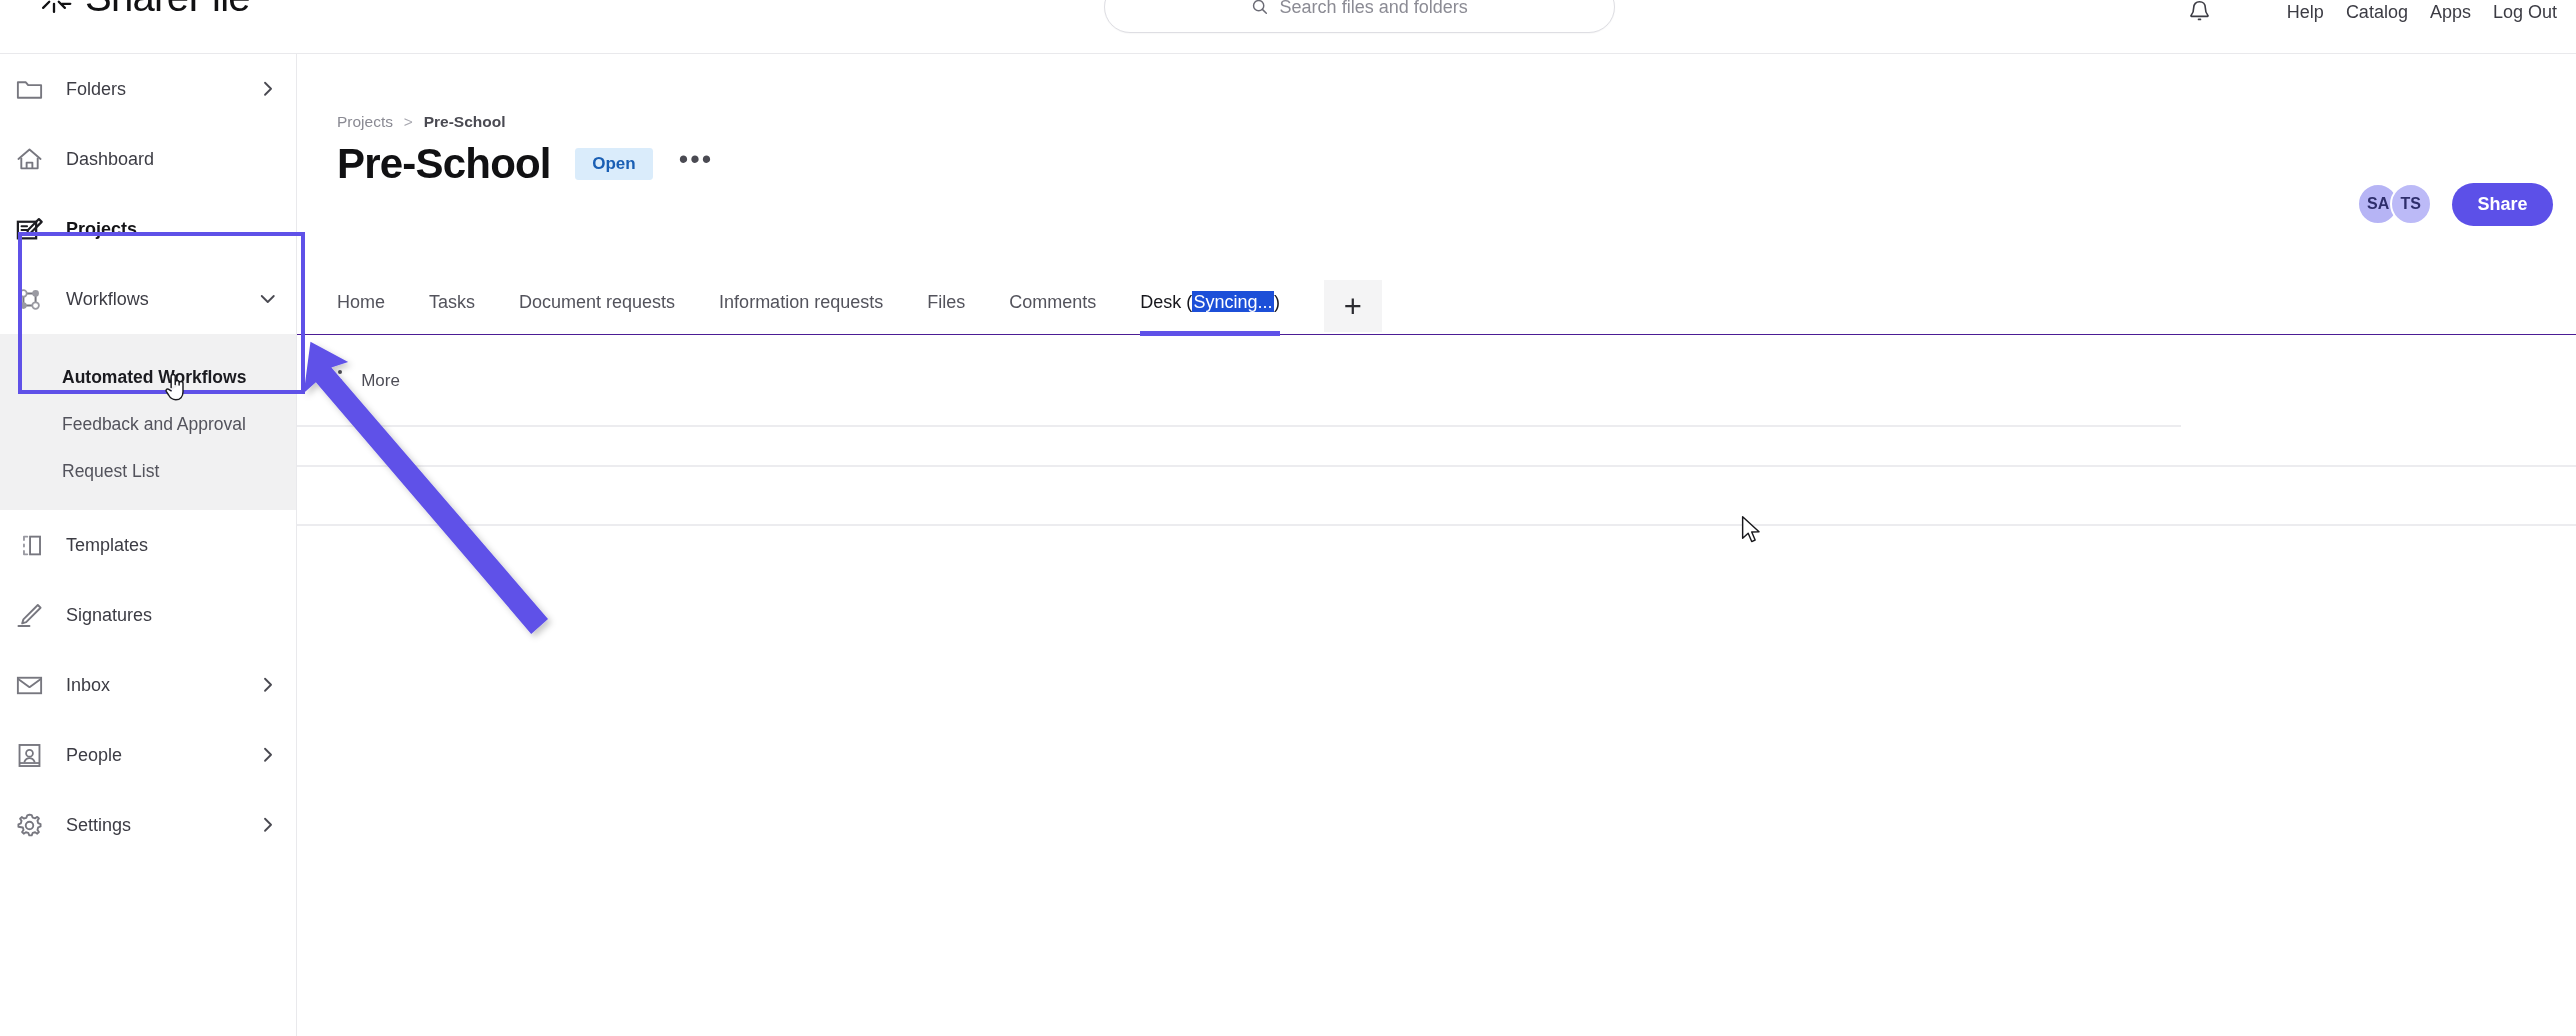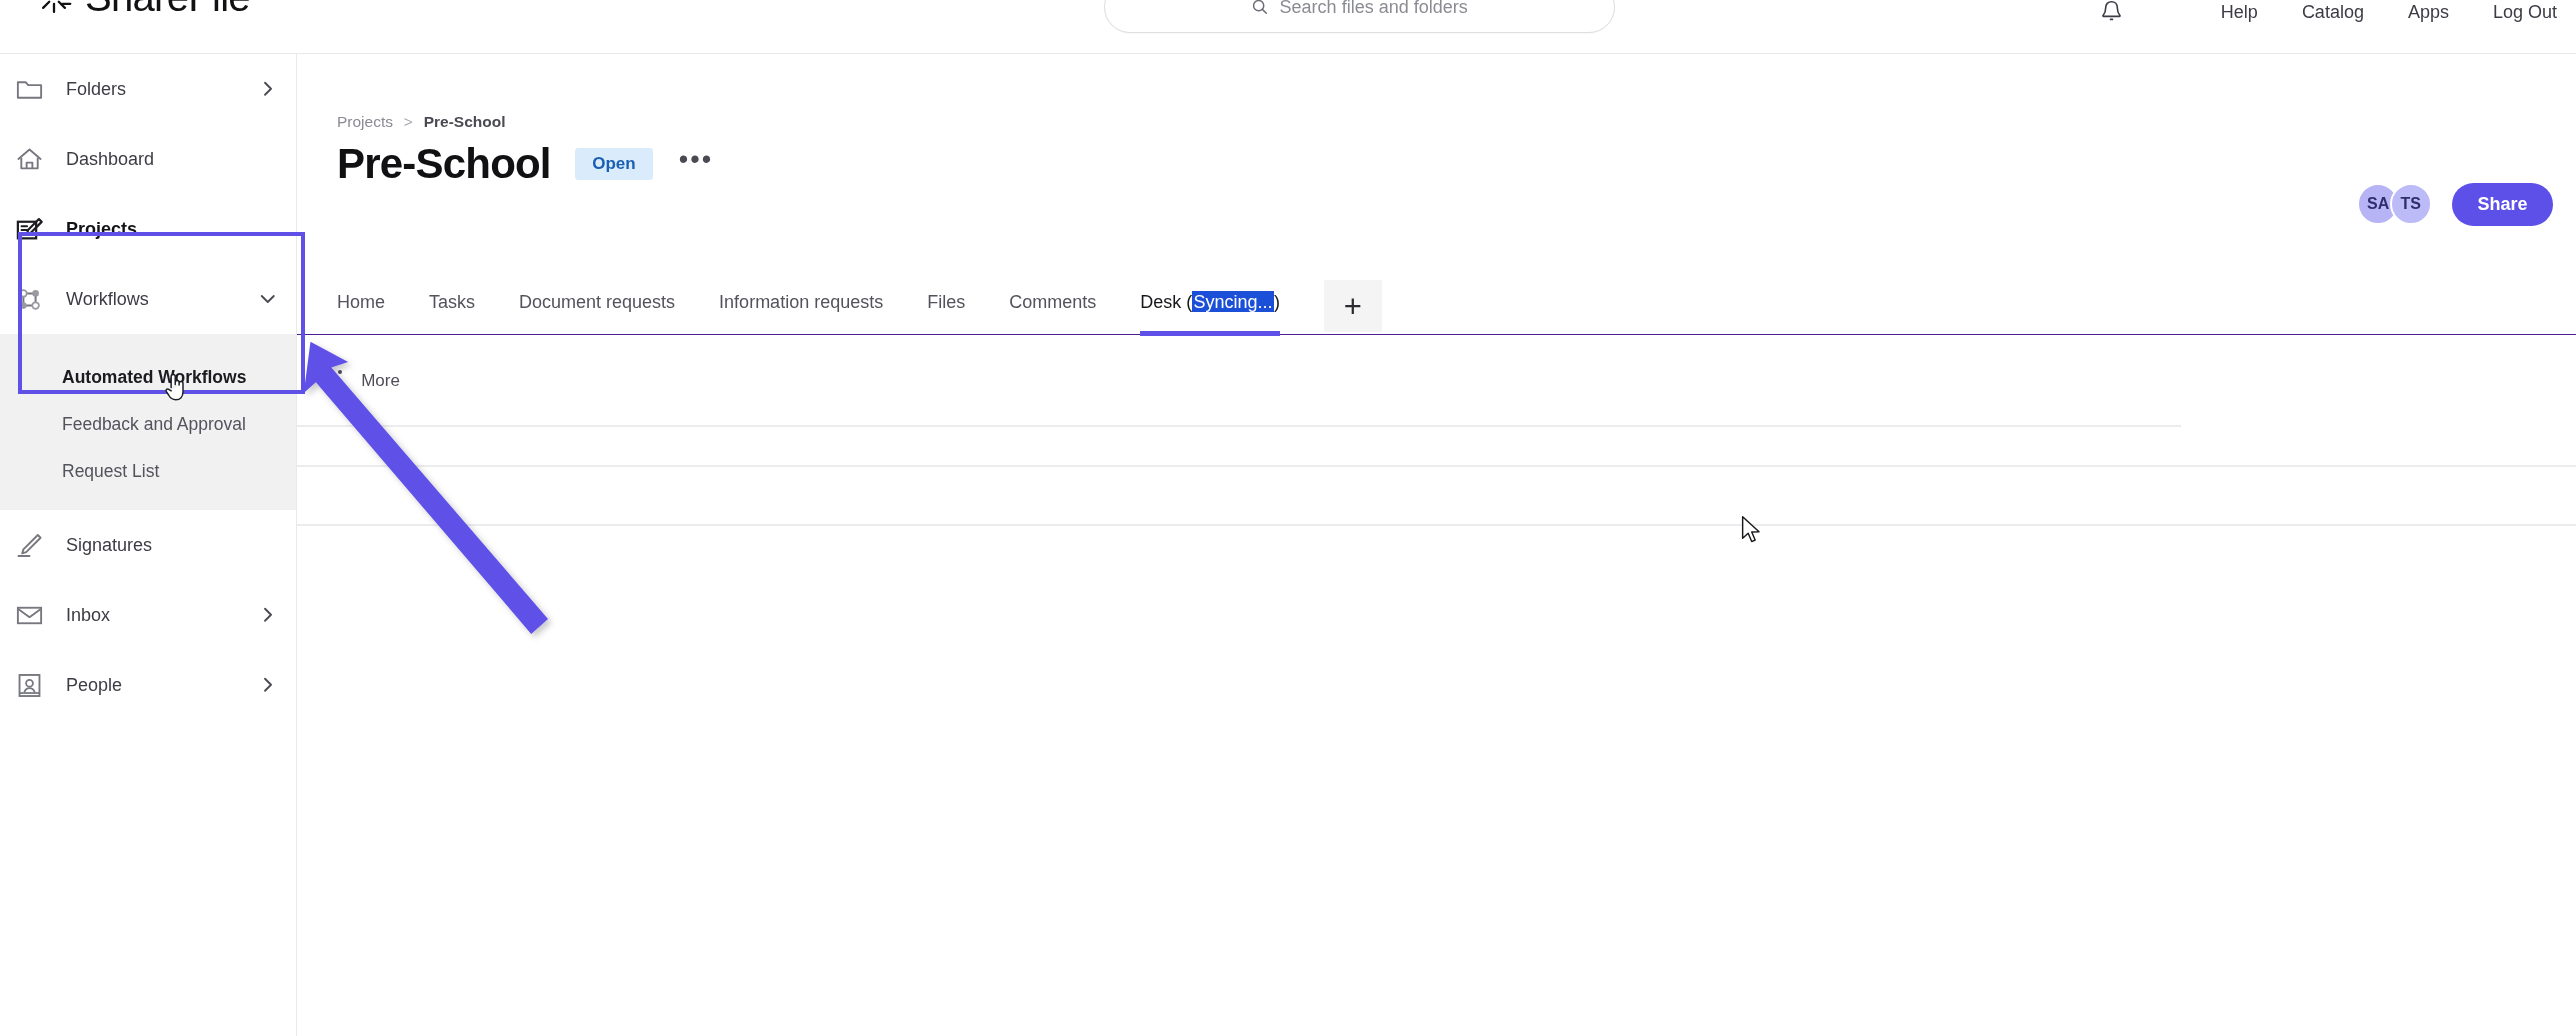--- a/index.html
+++ b/index.html
@@ -32,21 +32,21 @@
     box-shadow: 0 0.7px 1.3px rgba(0,0,0,0.04);
   }
   .searchbox .sicon { width: 17.5px; height: 17.5px; flex: none; }
   .searchph { font-size: 18px; color: #8b8b94; }
 
   .hdr-right {
     position: absolute; right: 19px; top: -1.3px;
     display: flex; align-items: center; gap: 0;
   }
   .bell { width: 27px; height: 28px; margin-right: 52px; }
-  .hdr-link { font-size: 18px; color: #3c3c44; margin-left: 44px; white-space: nowrap; }
+  .hdr-link { font-size: 18px; color: #3c3c44; margin-left: 22px; white-space: nowrap; }
 
   
   .sidebar {
     position: absolute; left: 0; top: 54px; width: 297px; height: 983px;
     background: #ffffff; border-right: 1.3px solid #e9e9ec;
   }
   .navitem {
     position: relative; display: flex; align-items: center;
     height: 70px; padding-left: 13.5px; padding-right: 20px;
   }
@@ -230,20 +230,27 @@
         <span class="slbl">Automated Workflows</span>
       </div>
       <div class="subitem">
         <span class="slbl">Feedback and Approval</span>
       </div>
       <div class="subitem">
         <span class="slbl">Request List</span>
       </div>
     </div>
 
+    <div class="navitem">
+      <svg class="ico" viewBox="0 0 28 28">
+        <path d="M9 6h3M9 6v3M9 22h3M9 22v-3M9 13v2" fill="none" stroke="#9a9aa2" stroke-width="1.7" stroke-linecap="round"></path>
+        <rect x="14.5" y="6" width="9" height="16" fill="none" stroke="#77777f" stroke-width="1.7"></rect>
+      </svg>
+      <span class="lbl">Templates</span>
+    </div>
 
     <div class="navitem">
       <svg class="ico" viewBox="0 0 28 28">
         <path d="M21.5 4.5 24 7 11 20l-3.6 1.1L8.5 17.5z" fill="none" stroke="#77777f" stroke-width="1.7" stroke-linejoin="round"></path>
         <path d="M4 23.5h10" stroke="#77777f" stroke-width="1.7" stroke-linecap="round"></path>
       </svg>
       <span class="lbl">Signatures</span>
     </div>
 
     <div class="navitem">
@@ -263,20 +270,30 @@
         <circle cx="14" cy="12" r="3.1" fill="none" stroke="#77777f" stroke-width="1.6"></circle>
         <path d="M9.5 19.5c.9-2.2 2.6-3.2 4.5-3.2s3.6 1 4.5 3.2" fill="none" stroke="#77777f" stroke-width="1.6" stroke-linecap="round"></path>
         <path d="M5 20.8h18" stroke="#77777f" stroke-width="1.6"></path>
       </svg>
       <span class="lbl">People</span>
       <svg class="chev" viewBox="0 0 16 16">
         <path d="M5.5 2.5 11 8l-5.5 5.5" fill="none" stroke="#4a4a52" stroke-width="1.7" stroke-linecap="round" stroke-linejoin="round"></path>
       </svg>
     </div>
 
+    <div class="navitem">
+      <svg class="ico" viewBox="0 0 28 28">
+        <path d="M14 4.2l2 .5.9 2.2 2.2.6 1.9-1.3 1.5 1.5-1.3 1.9.6 2.2 2.2.9v2.2l-2.2.9-.6 2.2 1.3 1.9-1.5 1.5-1.9-1.3-2.2.6-.9 2.2h-2.2l-.9-2.2-2.2-.6-1.9 1.3-1.5-1.5 1.3-1.9-.6-2.2L4 15.1v-2.2l2.2-.9.6-2.2-1.3-1.9 1.5-1.5 1.9 1.3 2.2-.6.9-2.2z" fill="none" stroke="#77777f" stroke-width="1.7" stroke-linejoin="round"></path>
+        <circle cx="14" cy="14" r="3.4" fill="none" stroke="#77777f" stroke-width="1.7"></circle>
+      </svg>
+      <span class="lbl">Settings</span>
+      <svg class="chev" viewBox="0 0 16 16">
+        <path d="M5.5 2.5 11 8l-5.5 5.5" fill="none" stroke="#4a4a52" stroke-width="1.7" stroke-linecap="round" stroke-linejoin="round"></path>
+      </svg>
+    </div>
   </nav>
 
   <section class="main">
 
     <div class="breadcrumb">
       <span class="bc-link">Projects</span>
       <span class="bc-sep">&gt;</span>
       <span class="bc-cur">Pre-School</span>
     </div>
 

